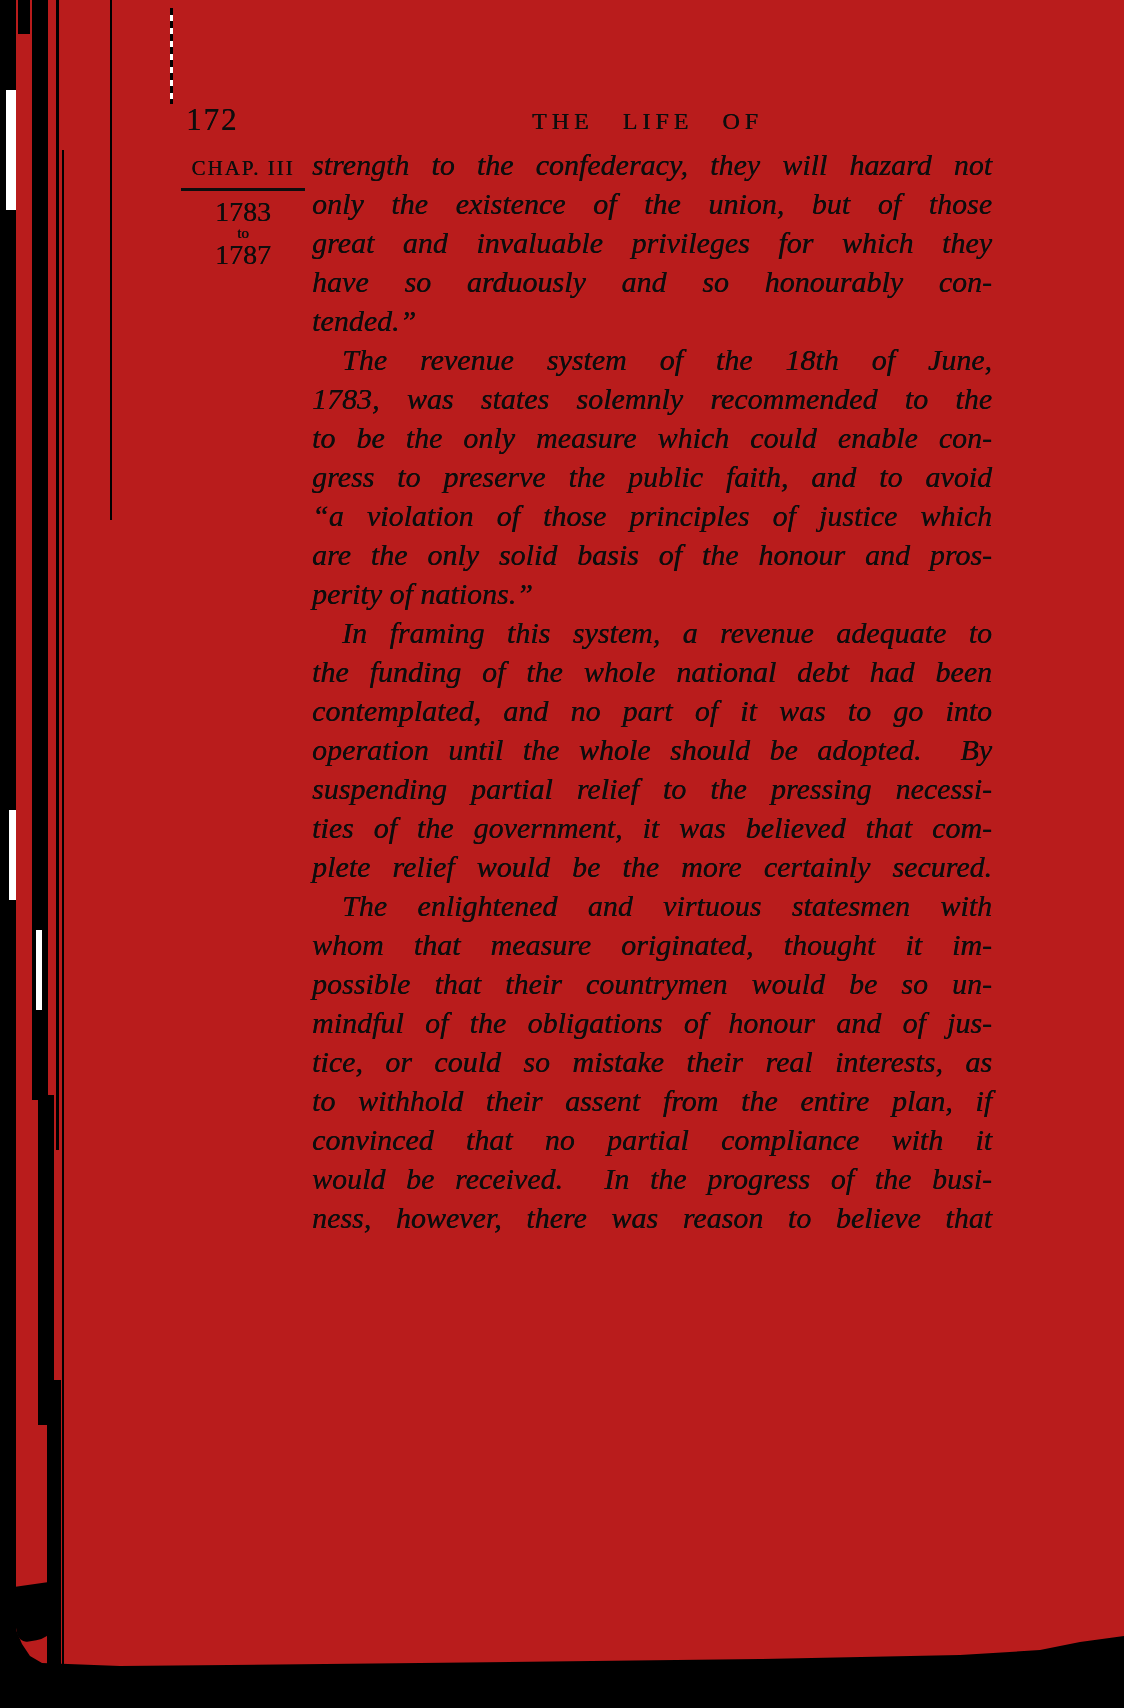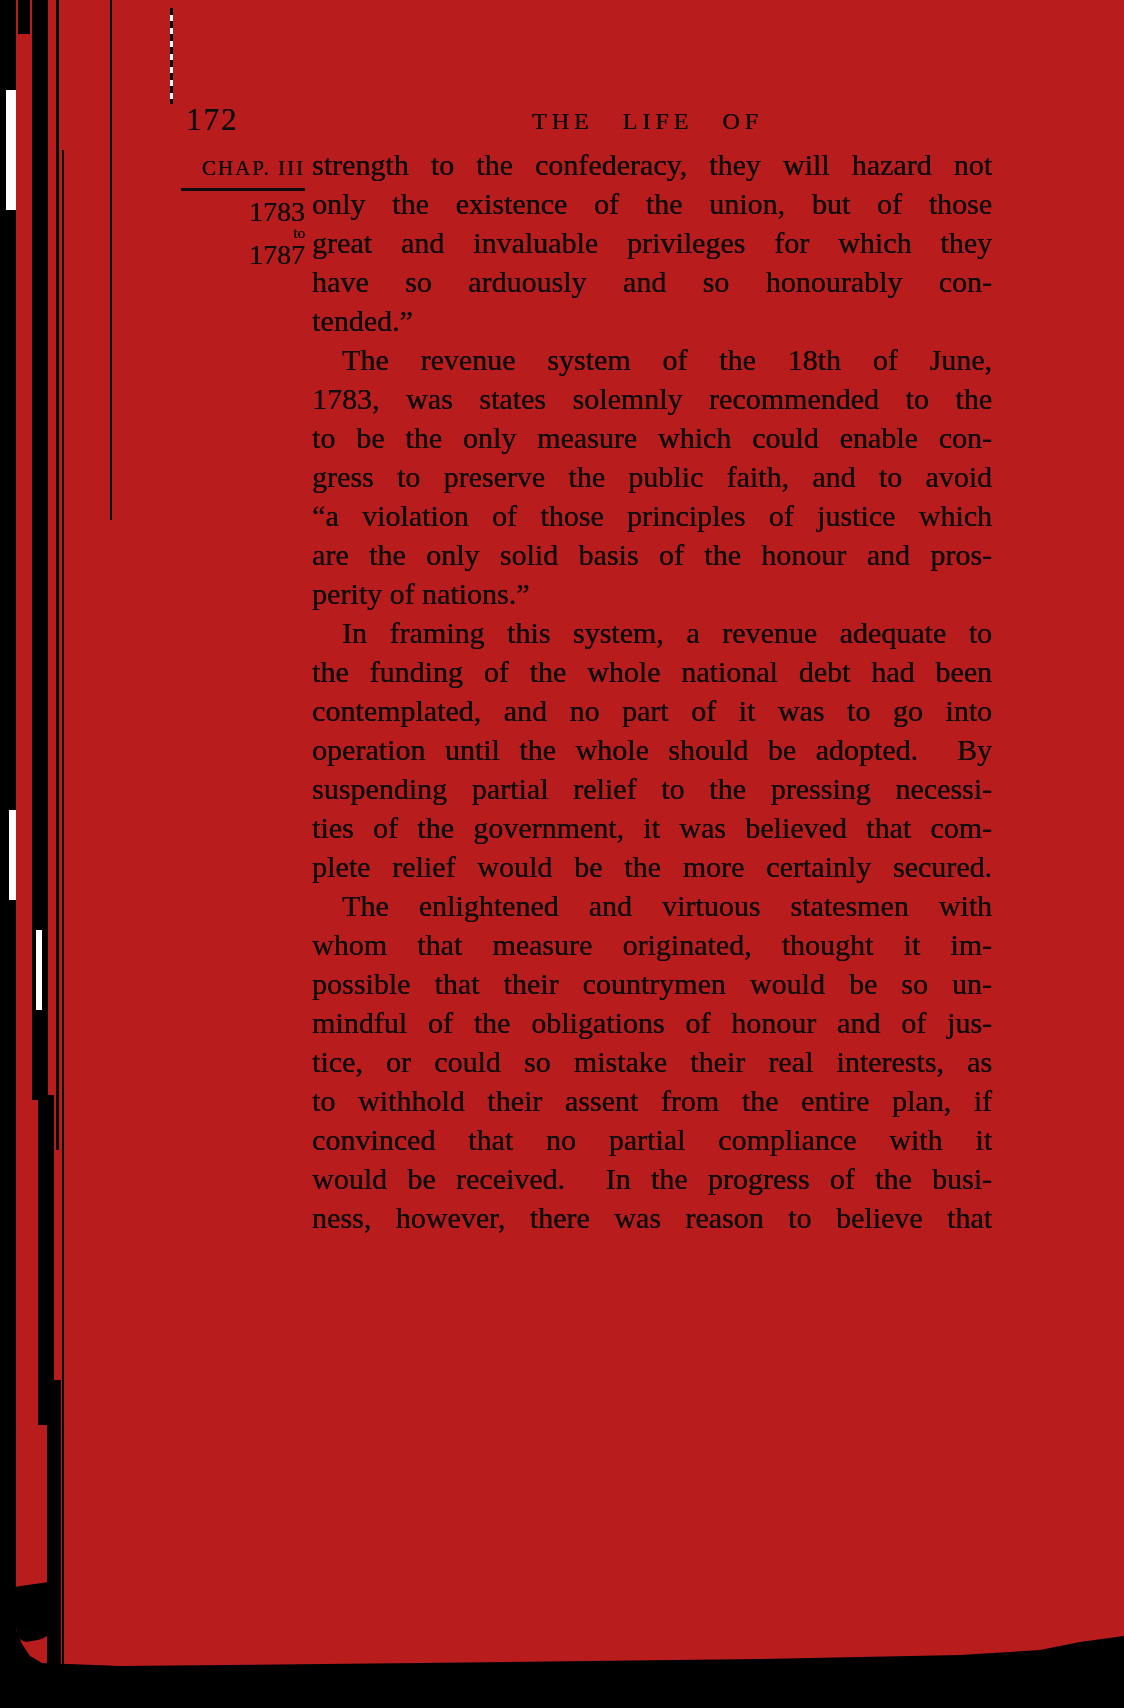--- a/index.html
+++ b/index.html
@@ -43,36 +43,37 @@
 
   #page-number {
     position: absolute; left: 186px; top: 102px;
     font-size: 31px; letter-spacing: 2px;
   }
   #running-title {
     position: absolute; left: 532px; top: 108px;
     font-size: 24px; letter-spacing: 5px; word-spacing: 18px;
   }
 
-  #margin-block { position: absolute; left: 181px; top: 156px; width: 124px; text-align: right; }
+  #margin-block { position: absolute; left: 181px; top: 156px; width: 124px; text-align: center; }
   #chapter-label { font-size: 21px; letter-spacing: 2px; }
   #chapter-rule { margin-top: 7px; height: 3px; background: #0d0d0d; }
   #date-start, #date-end { font-size: 28px; line-height: 30px; }
   #date-start { margin-top: 6px; }
   #date-connector { font-size: 15px; line-height: 13px; }
 
   #body-text {
     position: absolute; left: 312px; top: 145px; width: 680px;
     font-size: 30px; line-height: 39px;
   }
   .para { margin: 0; }
   .line {
     text-align: justify;
     text-align-last: justify;
     white-space: pre-wrap;
+    font-style: italic;
   }
   .line.final { text-align-last: left; }
   .line.indent { text-indent: 30px; }
 </style>
 </head>
 <body>
 
 <div id="page">
 
   <div class="art" id="band-a"></div>

